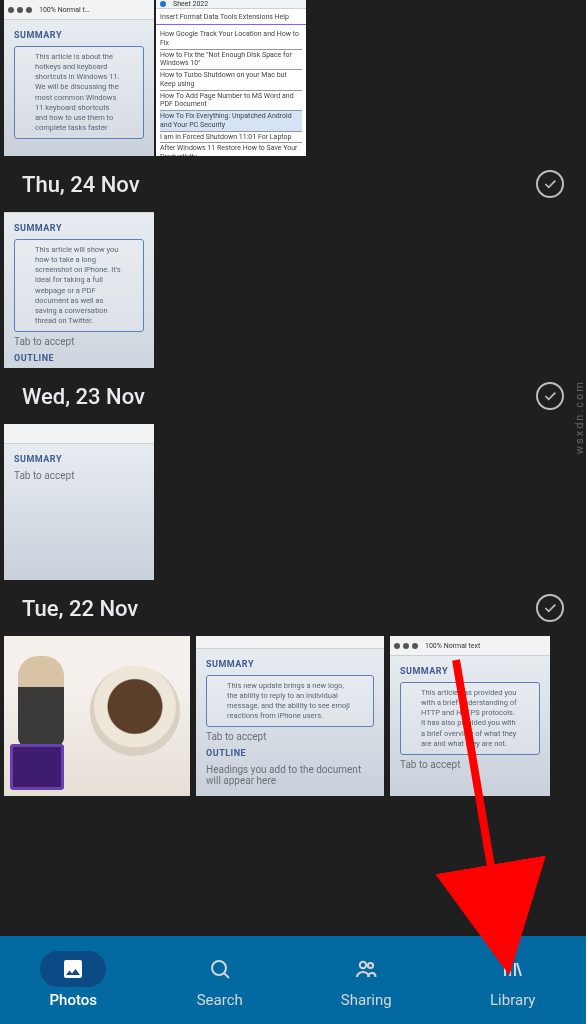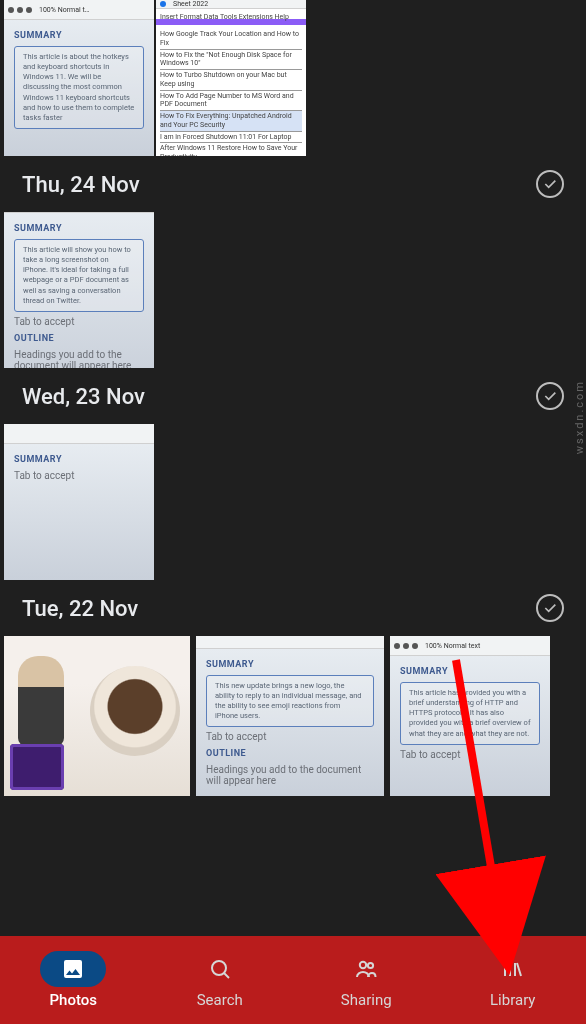--- a/index.html
+++ b/index.html
@@ -69,21 +69,21 @@
     .thumb-label {
       font-size: 9px;
       color: #3e5a8f;
       font-weight: 700;
       letter-spacing: 0.5px;
       margin-bottom: 6px;
     }
     .thumb-box {
       border: 1.5px solid #5b7fbb;
       border-radius: 3px;
-      padding: 5px 8px;
+      padding: 5px 20px;
       font-size: 7.5px;
       line-height: 1.35;
       color: #5a6675;
       background: rgba(255,255,255,0.2);
     }
     .thumb-sub {
       font-size: 10px;
       color: #6b6f76;
       margin-top: 4px;
     }
@@ -114,21 +114,21 @@
       position:absolute; left:6px; bottom:6px;
       width:54px; height:46px;
       background:#3e1d6e; border-radius:4px;
       box-shadow: inset 0 0 0 3px #6a3fb0;
     }
     
     .bottom-nav {
       position: absolute;
       left: 0; right: 0; bottom: 0;
       height: 88px;
-      background: #b91c1c;
+      background: #0369a1;
       display: flex;
       border-top-left-radius: 0;
     }
     .nav-item {
       flex: 1;
       display: flex;
       flex-direction: column;
       align-items: center;
       justify-content: center;
       gap: 4px;
@@ -180,21 +180,21 @@
       <div class="thumb-body">
         <div class="thumb-label">SUMMARY</div>
         <div class="thumb-box">This article is about the hotkeys and keyboard shortcuts in Windows 11. We will be discussing the most common Windows 11 keyboard shortcuts and how to use them to complete tasks faster</div>
       </div>
     </div>
     <div class="photo-thumb">
       <div class="thumb-bar">
         <span class="dot" style="background:#1a73e8"></span>
         <span class="txt">Sheet 2022</span>
       </div>
-      <div class="doc-style" style="height:16px;border-bottom:6px solid #8b5cf6">
+      <div class="doc-style" style="height:16px;border-bottom:1px solid #8b5cf6">
         <span>Insert Format Data Tools Extensions Help</span>
       </div>
       <div style="background:#2b2b2b;height:40px"></div>
       <div class="doc-style" style="flex:1">
         <div class="line">How Google Track Your Location and How to Fix</div>
         <div class="line">How to Fix the "Not Enough Disk Space for Windows 10"</div>
         <div class="line">How to Turbo Shutdown on your Mac but Keep using</div>
         <div class="line">How To Add Page Number to MS Word and PDF Document</div>
         <div class="line" style="background:#d6e2f5">How To Fix Everything: Unpatched Android and Your PC Security</div>
         <div class="line">I am in Forced Shutdown 11:01 For Laptop</div>

